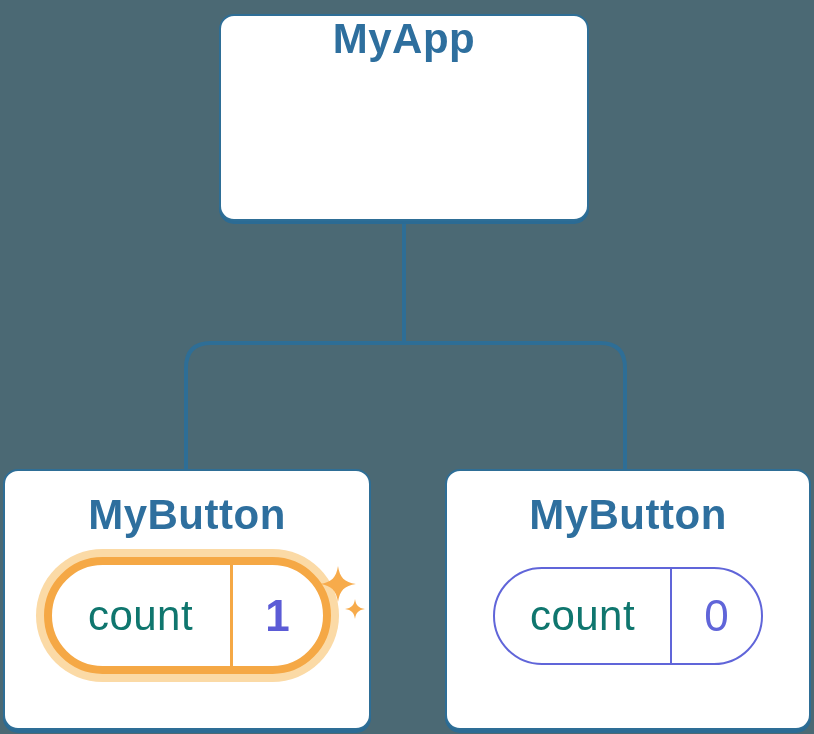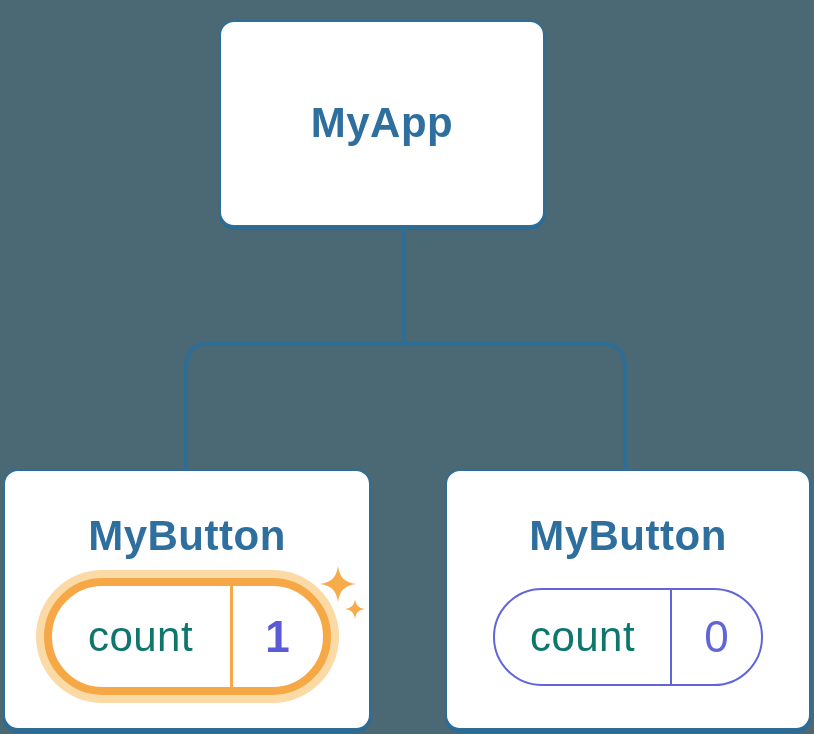--- a/index.html
+++ b/index.html
@@ -30,43 +30,42 @@
     background: #FFFFFF;
     border: 2.5px solid #2E6E96;
     box-shadow: 0 3px 0 0 #2B6B94;
     border-radius: 15px;
     display: flex;
     flex-direction: column;
     align-items: center;
     z-index: 1;
   }
   #node-root {
-    left: 219px; top: 20px;
-    width: 326px; height: 207px;
-    justify-content: center;
+    left: 219px; top: 14px;
+    width: 370px; height: 207px;
   }
   #node-child-left {
     left: 3px; top: 469px;
     width: 368px; height: 261px;
   }
   #node-child-right {
     left: 445px; top: 469px;
     width: 366px; height: 261px;
   }
 
   .node-title {
     color: #2E6F9E;
     font-size: 42px;
     font-weight: 600;
     letter-spacing: 0.5px;
     line-height: 1.1;
     white-space: nowrap;
   }
   .child-title {
-    margin-top: 42px;
+    margin-top: 21px;
     height: 46px;
     display: flex;
     align-items: center;
   }
 
   
   .state-pill {
     box-sizing: border-box;
     background: #FFFFFF;
     display: flex;

